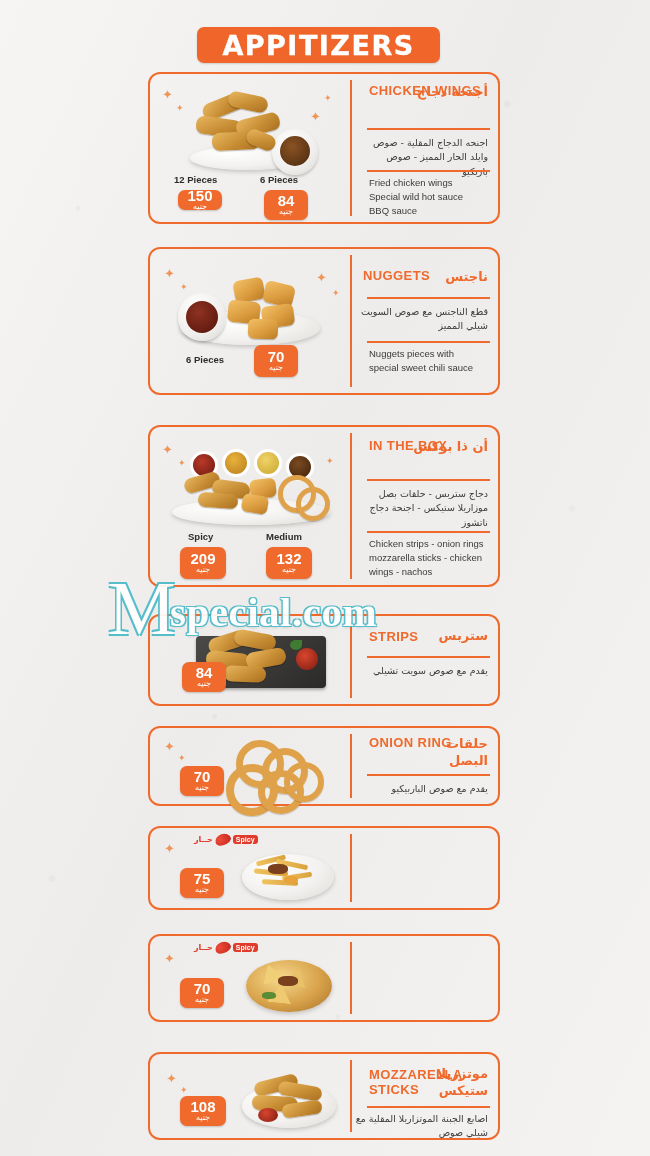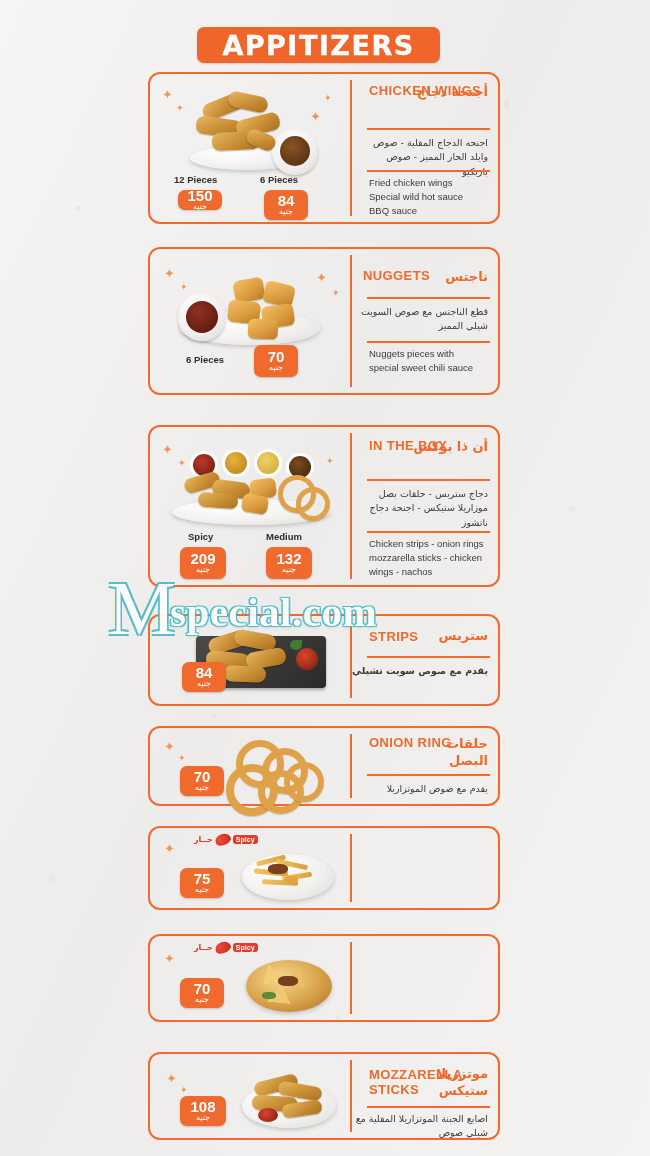--- a/index.html
+++ b/index.html
@@ -351,21 +351,21 @@
       <div class="divider" style="left:200px;"></div>
 
       <div class="right">
         <div style="position:absolute;left:10px;top:14px;width:110px;">
           <div class="t-en">STRIPS</div>
         </div>
         <div style="position:absolute;right:10px;top:12px;width:80px;">
           <div class="t-ar">ستربس</div>
         </div>
         <div class="hr" style="left:8px;right:8px;top:40px;"></div>
-        <div class="desc-ar" style="right:10px;top:48px;width:140px;font-weight:bold;">يقدم مع صوص سويت تشيلي</div>
+        <div class="desc-ar" style="right:10px;top:48px;width:140px;">يقدم مع صوص سويت تشيلي</div>
       </div>
     </div>
   </div>
 
   <div class="card" style="left:148px;top:726px;width:352px;height:80px;">
     <div class="card-inner">
       <div class="left" style="width:200px;">
         <span class="spark" style="left:14px;top:12px;">✦</span>
         <span class="spark sm" style="left:28px;top:26px;">✦</span>
 
@@ -386,21 +386,21 @@
       <div class="divider" style="left:200px;"></div>
 
       <div class="right">
         <div style="position:absolute;left:10px;top:8px;width:110px;">
           <div class="t-en">ONION RING</div>
         </div>
         <div style="position:absolute;right:10px;top:8px;width:80px;">
           <div class="t-ar">حلقات البصل</div>
         </div>
         <div class="hr" style="left:8px;right:8px;top:46px;"></div>
-        <div class="desc-ar" style="right:10px;top:54px;width:140px;">يقدم مع صوص الموتزاريلا</div>
+        <div class="desc-ar" style="right:10px;top:54px;width:140px;">يقدم مع صوص الباربيكيو</div>
       </div>
     </div>
   </div>
 
   <div class="card" style="left:148px;top:826px;width:352px;height:84px;">
     <div class="card-inner">
       <div class="left" style="width:200px;">
         <span class="spark" style="left:14px;top:14px;">✦</span>
 
         <div class="spicy" style="left:44px;top:6px;">

